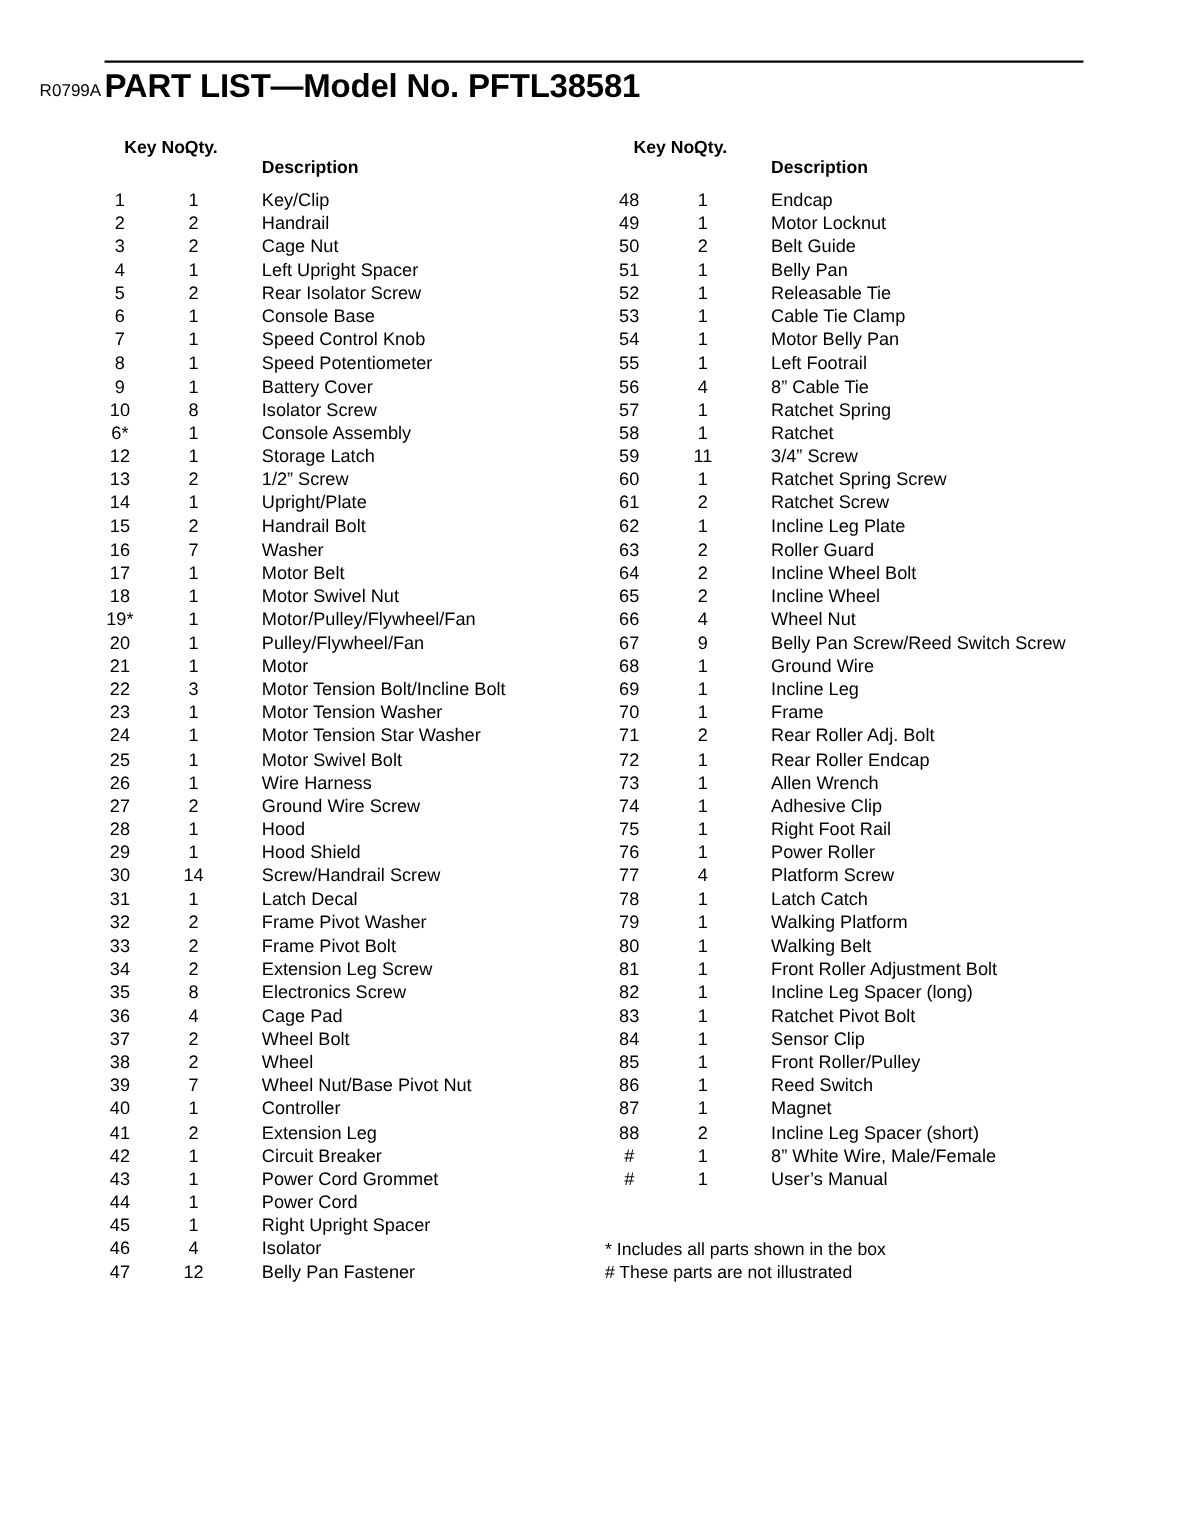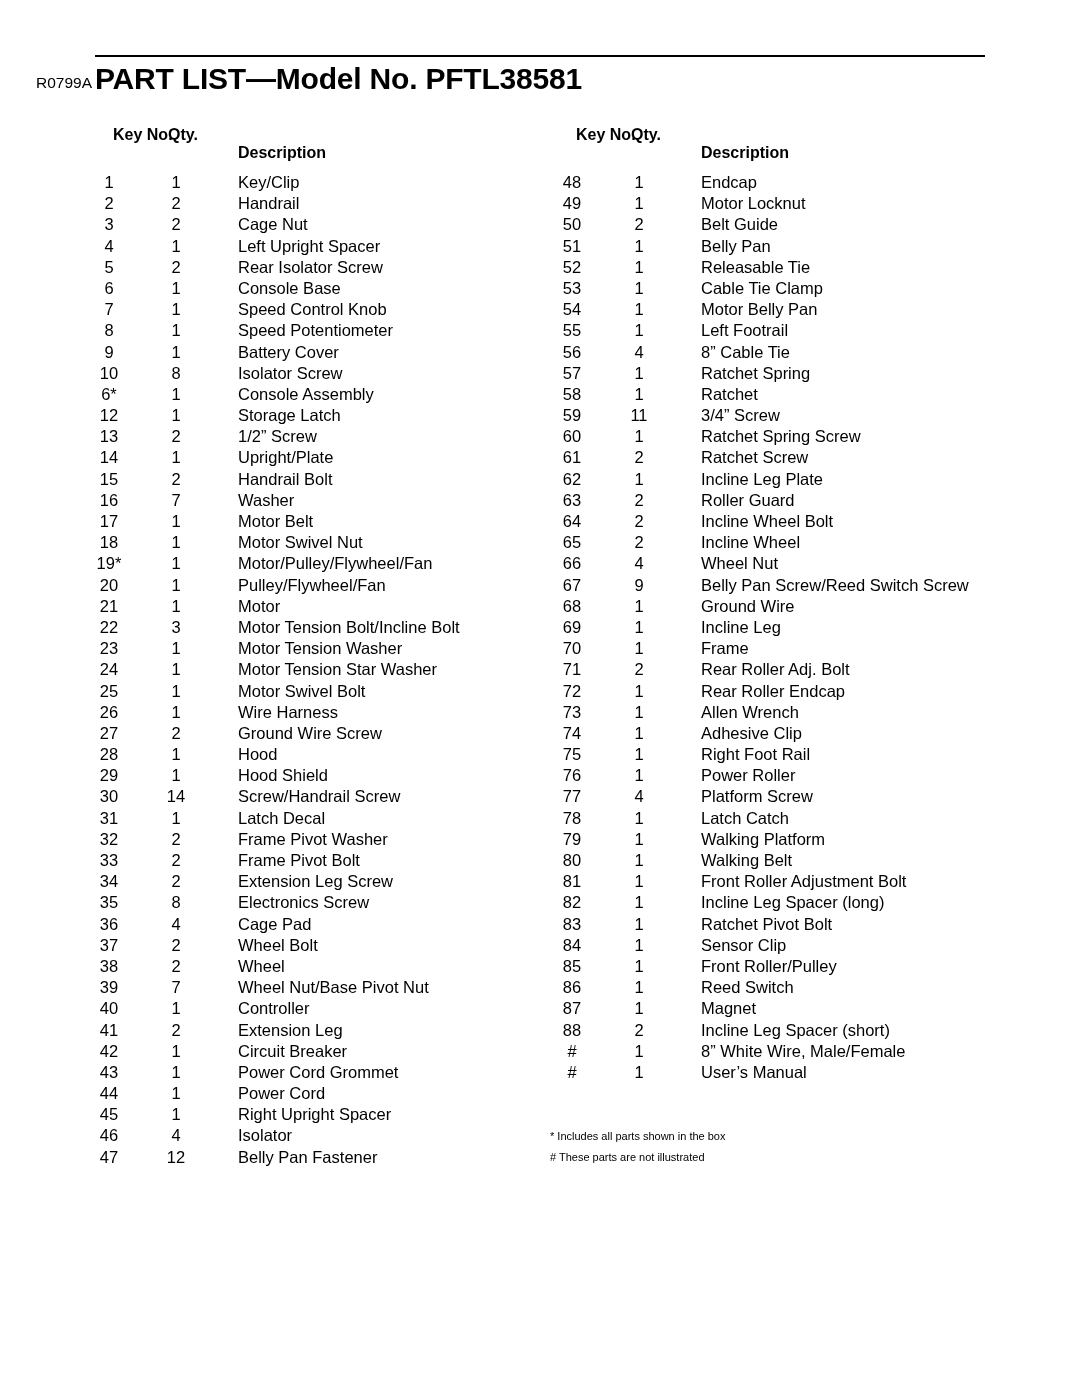--- a/index.html
+++ b/index.html
@@ -114,21 +114,21 @@
     position: absolute;
     left: 141px;
     top: 0;
   }
 
   
   .footnotes {
     position: absolute;
     left: 550px;
     top: 1126px;
-    font-size: 11px;
+    font-size: 16px;
     line-height: 21.2px;
   }
   .footnote { white-space: nowrap; }
 </style>
 </head>
 <body>
 
 <div class="page">
 
   <div class="header-rule"></div>

